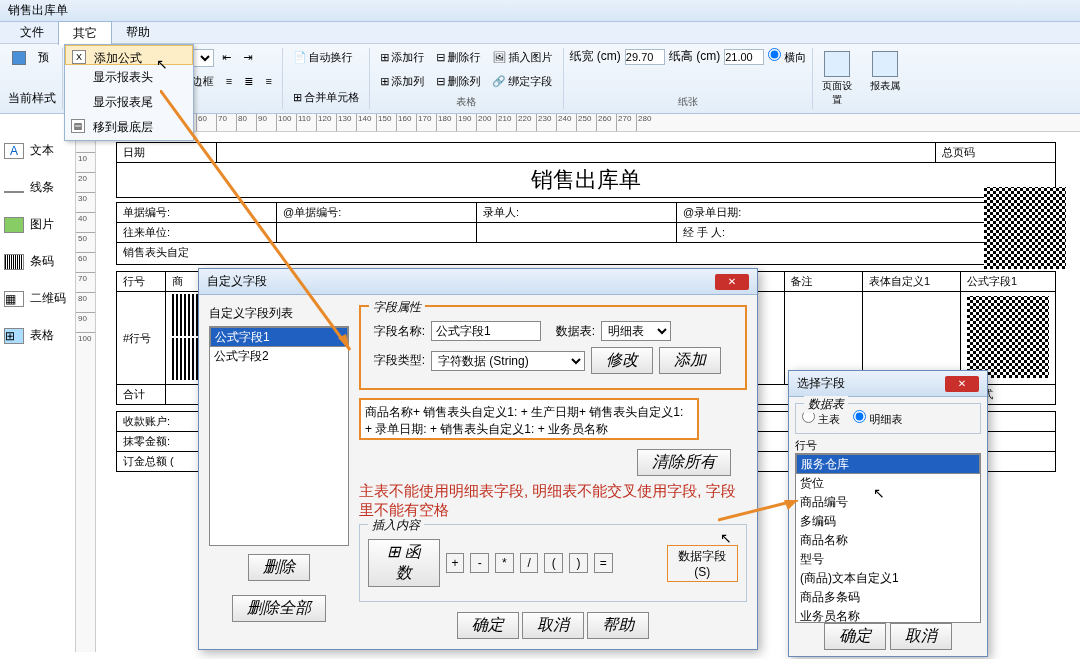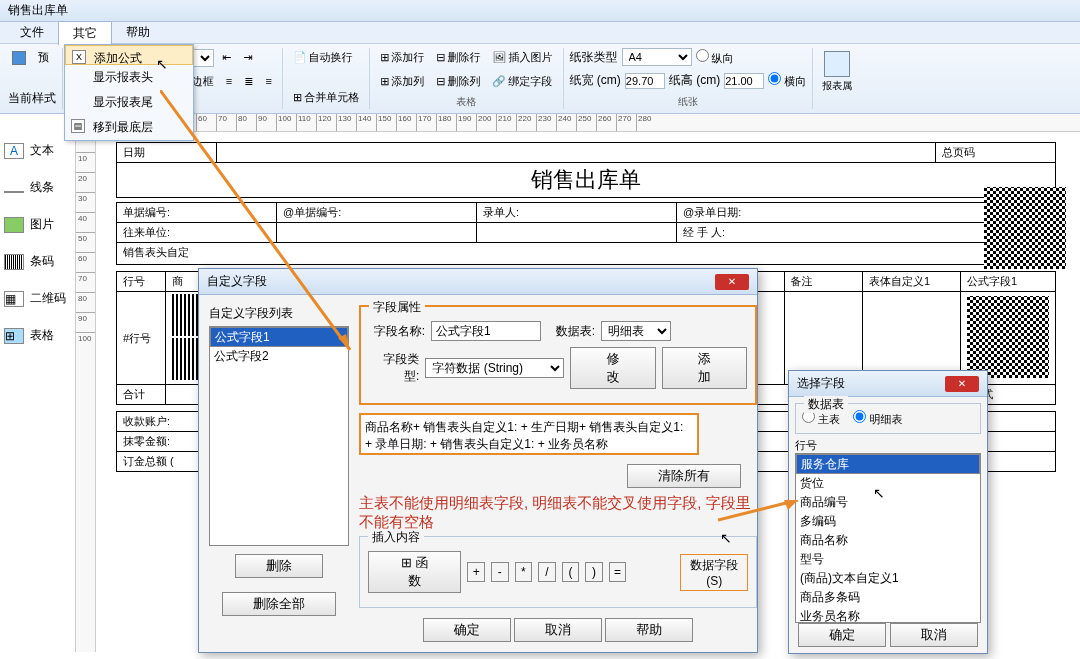--- a/index.html
+++ b/index.html
@@ -45,29 +45,29 @@
 .rpt-title { font-size: 22px; font-family: SimSun; text-align: center; padding: 6px; }
 .qr { width: 82px; height: 82px; background: repeating-linear-gradient(0deg,#000 0 3px,#fff 3px 6px), repeating-linear-gradient(90deg,#000 0 3px,#fff 3px 6px); background-blend-mode: difference; display: inline-block; }
 .barcode { display: inline-block; width: 60px; height: 42px; background: repeating-linear-gradient(90deg,#000 0 2px,#fff 2px 4px); }
 
 .dialog { position: absolute; background: #f4f4f4; border: 1px solid #6a8ab8; box-shadow: 3px 3px 10px rgba(0,0,0,.3); z-index: 200; font-size: 12px; }
 .dlg-title { background: linear-gradient(#eaf2fb,#cfe0f2); padding: 4px 8px; border-bottom: 1px solid #a0b8d8; display: flex; justify-content: space-between; align-items: center; }
 .dlg-close { width: 34px; height: 16px; background: #c9302c; color: #fff; text-align: center; border-radius: 2px; font-size: 10px; line-height: 16px; }
 .dlg-body { padding: 10px; }
 .fieldset { border: 1px solid #b8c8d8; padding: 8px; margin-bottom: 8px; position: relative; background: #f4f4f4; }
 .fieldset.hl { border: 2px solid #e88a2a; }
-.fs-legend { position: absolute; top: -8px; left: 8px; background: #f4f4f4; padding: 0 4px; font-size: 12px; }
+.fs-legend { position: absolute; top: -8px; left: 8px; background: #f4f4f4; padding: 0 4px; font-size: 12px; font-style: italic; }
 .listbox { border: 1px solid #888; background: #fff; height: 220px; width: 140px; overflow: auto; }
 .listbox .li { padding: 1px 4px; }
 .listbox .li.sel { background: #2060c0; color: #fff; }
 .frm-row { margin: 6px 0; display: flex; align-items: center; gap: 6px; }
 .frm-row label { width: 56px; text-align: right; }
 .txt { border: 1px solid #888; background: #fff; padding: 1px 4px; font-size: 12px; height: 20px; }
 .sel { border: 1px solid #888; background: #fff; padding: 1px 2px; font-size: 12px; height: 20px; }
-.btn { border: 1px solid #888; background: linear-gradient(#fdfdfd,#e4e4e4); padding: 2px 30px; font-size: 13px; cursor: default; }
+.btn { border: 1px solid #888; background: linear-gradient(#fdfdfd,#e4e4e4); padding: 2px 14px; font-size: 16px; cursor: default; font-style: italic; }
 .txtarea { border: 1px solid #888; background: #fff; padding: 4px; font-size: 12px; width: 340px; height: 42px; resize: none; font-family: inherit; }
 .txtarea.hl { border: 2px solid #e88a2a; }
 .hint { color: #c03020; font-size: 15px; }
 .opbtn { border: 1px solid #888; background: #f4f4f4; width: 22px; height: 20px; text-align: center; font-size: 12px; }
 .databtn { border: 1px solid #e88a2a; background: #f4f4f4; padding: 2px 8px; font-size: 12px; margin-left: 48px; }
 
 .arrow1 { position: absolute; top: 90px; left: 160px; width: 220px; height: 280px; pointer-events: none; z-index: 250; }
 .arrow2 { position: absolute; top: 500px; left: 718px; width: 90px; height: 80px; pointer-events: none; z-index: 250; }
 .cursor { position: absolute; font-size: 14px; pointer-events: none; z-index: 260; }
 </style>
@@ -143,32 +143,30 @@
     </div>
     <div class="ribbon-row">
       <span class="rbtn">⊞ <span>添加列</span></span>
       <span class="rbtn">⊟ <span>删除列</span></span>
       <span class="rbtn">🔗 <span>绑定字段</span></span>
     </div>
     <div class="rlbl">表格</div>
   </div>
   <div class="ribbon-group">
     <div class="ribbon-row">
-      <span>纸张类型</span>
-      <select class="rsel" style="width:70px"><option>A4</option></select>
-      <label class="radio"><input type="radio" name="orient" style=""> <span>纵向</span></label>
-    </div>
-    <div class="ribbon-row">
       <span>纸宽 (cm)</span>
         <input class="rinput" value="29.70" style="">
       <span>纸高 (cm)</span>
         <input class="rinput" value="21.00" style="">
       <label class="radio"><input type="radio" name="orient" checked="" style=""> <span>横向</span></label>
     </div>
     <div class="rlbl">纸张</div>
+  </div>
+  <div class="ribbon-group" style="border:none">
+    <div class="bigbtn"><div class="bigico"></div><span>页面设置</span></div>
   </div>
   <div class="ribbon-group" style="border:none">
     <div class="bigbtn"><div class="bigico"></div><span>报表属</span></div>
   </div>
 </div>
 
 <div class="ruler-h">
   <span>0</span><span>10</span><span>20</span><span>30</span><span>40</span><span>50</span><span>60</span><span>70</span><span>80</span><span>90</span><span>100</span><span>110</span><span>120</span><span>130</span><span>140</span><span>150</span><span>160</span><span>170</span><span>180</span><span>190</span><span>200</span><span>210</span><span>220</span><span>230</span><span>240</span><span>250</span><span>260</span><span>270</span><span>280</span>
 </div>
 

